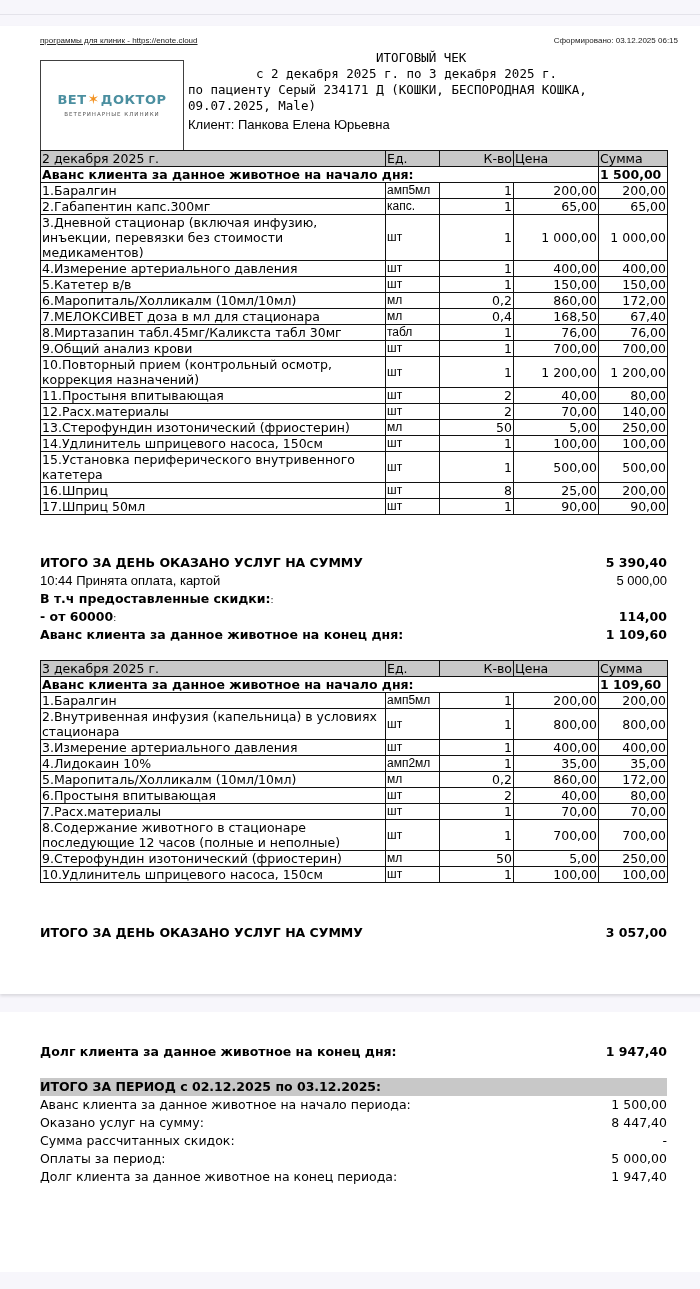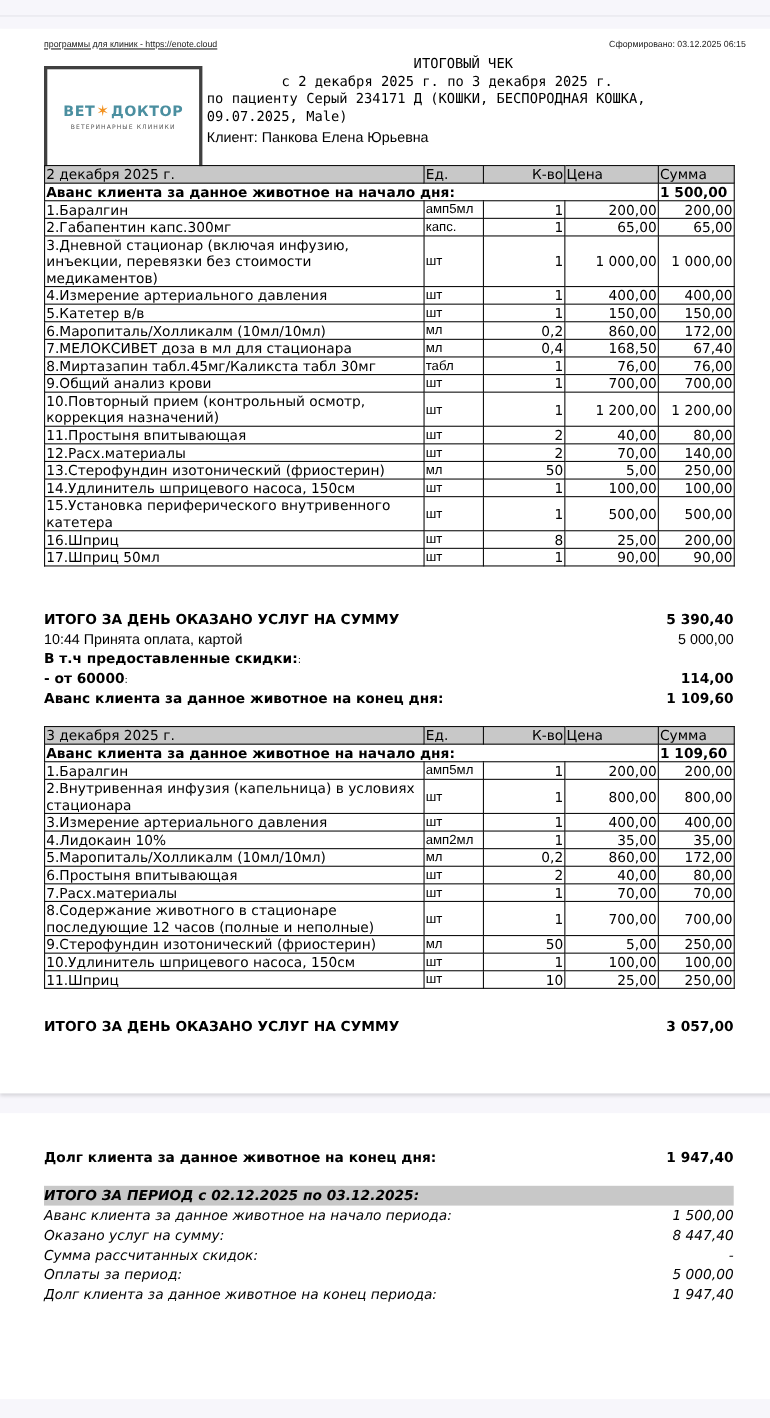--- a/index.html
+++ b/index.html
@@ -5,21 +5,21 @@
   html, body { margin: 0; padding: 0; }
   body { width: 700px; height: 1289px; background: #f7f6fb; position: relative; overflow: hidden; font-family: "DejaVu Sans", sans-serif; color: #000; }
   .page { position: absolute; left: 0; width: 700px; background: #fff; }
   .page1 { top: 26px; height: 968px; box-shadow: 0 2px 3px rgba(0,0,0,0.12); padding-left: 12px; }
   .page2 { top: 1012px; height: 260px; }
   .topstrip { position: absolute; top: 0; left: 0; width: 700px; height: 14px; background: #f7f6fb; border-bottom: 1px solid #e4e3ea; }
 
   .hdr-left { position: absolute; left: 40px; top: 10px; font-size: 8px; text-decoration: underline; color: #222; font-family: "Liberation Sans", sans-serif; }
   .hdr-right { position: absolute; right: 34px; top: 10px; font-size: 8px; color: #222; font-family: "Liberation Sans", sans-serif; }
 
-  .logo { position: absolute; left: 40px; top: 34px; width: 144px; height: 96px; border: 3px solid #404040; box-sizing: border-box; background: #fff; }
+  .logo { position: absolute; left: 40px; top: 34px; width: 144px; height: 96px; border: 1px solid #404040; box-sizing: border-box; background: #fff; }
   .logo .brand { position: absolute; top: 30px; left: 0; width: 100%; text-align: center; font-family: "DejaVu Sans", sans-serif; font-weight: bold; font-size: 13px; color: #4b8fa0; letter-spacing: 0.5px; }
   .logo .brand .cat { color: #f39220; font-size: 14px; margin: 0 1px; }
   .logo .sub { position: absolute; top: 50px; left: 0; width: 100%; text-align: center; font-size: 5.5px; letter-spacing: 1px; color: #555; }
 
   .title { position: absolute; left: 376px; top: 24px; font-family: "DejaVu Sans Mono", monospace; font-size: 12.5px; }
   .period { position: absolute; left: 256px; top: 40px; font-family: "DejaVu Sans Mono", monospace; font-size: 12.5px; }
   .patient { position: absolute; left: 188px; top: 56px; width: 470px; font-family: "DejaVu Sans Mono", monospace; font-size: 12.5px; line-height: 16px; }
   .client { position: absolute; left: 188px; top: 91px; font-family: "Liberation Sans", sans-serif; font-size: 13px; }
 
   table.items { position: absolute; left: 40px; width: 627px; border-collapse: collapse; font-size: 12.5px; font-family: "DejaVu Sans", sans-serif; table-layout: fixed; }
@@ -30,21 +30,21 @@
   td.c-price, td.c-sum { text-align: right; }
   td.c-unit { font-family: "Liberation Sans", sans-serif; font-size: 12px; }
 
   .summary { position: absolute; left: 40px; width: 627px; font-size: 12.5px; }
   .srow { display: flex; justify-content: space-between; height: 18px; line-height: 18px; gap: 18px; }
   .srow.bold { font-weight: bold; }
   .srow .plain { font-family: "Liberation Sans", sans-serif; font-size: 13px; font-weight: normal; }
   .colon-small { font-weight: normal; font-size: 9px; }
 
   .debt { position: absolute; left: 40px; top: 32px; width: 627px; display: flex; justify-content: space-between; font-weight: bold; font-size: 12.5px; }
-  .period-box { position: absolute; left: 40px; top: 66px; width: 627px; font-size: 12.5px; font-style: italic; }
+  .period-box { position: absolute; left: 40px; top: 66px; width: 627px; font-size: 12.5px; }
   .period-head { background: #c8c8c8; font-weight: bold; height: 18px; line-height: 18px; }
   .prow { display: flex; justify-content: space-between; height: 18px; line-height: 18px; font-size: 12.5px; }
 </style>
 </head>
 <body>
 
 <div class="topstrip"></div>
 
 <div class="page page1">
   <div class="hdr-left">программы для клиник - https://enote.cloud</div>
@@ -310,27 +310,20 @@
           <td class="c-price">5,00</td>
           <td class="c-sum">250,00</td>
         </tr>
         <tr>
           <td class="c-name">10.Удлинитель шприцевого насоса, 150см</td>
           <td class="c-unit">шт</td>
           <td class="c-qty">1</td>
           <td class="c-price">100,00</td>
           <td class="c-sum">100,00</td>
         </tr>
-        <tr>
-          <td class="c-name">11.Шприц</td>
-          <td class="c-unit">шт</td>
-          <td class="c-qty">10</td>
-          <td class="c-price">25,00</td>
-          <td class="c-sum">250,00</td>
-        </tr>
       </tbody>
   </table>
 
   <div class="summary" style="top:898px;">
     <div class="srow bold">
       <span>ИТОГО ЗА ДЕНЬ ОКАЗАНО УСЛУГ НА СУММУ</span>
       <span>3 057,00</span>
     </div>
   </div>
 </div>

